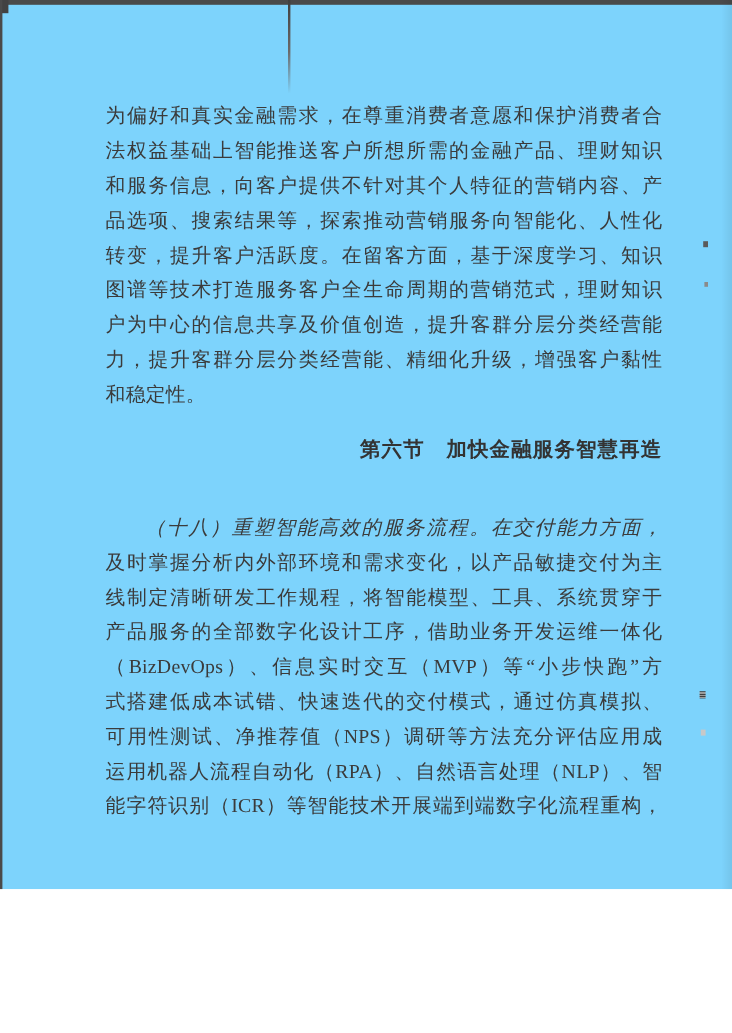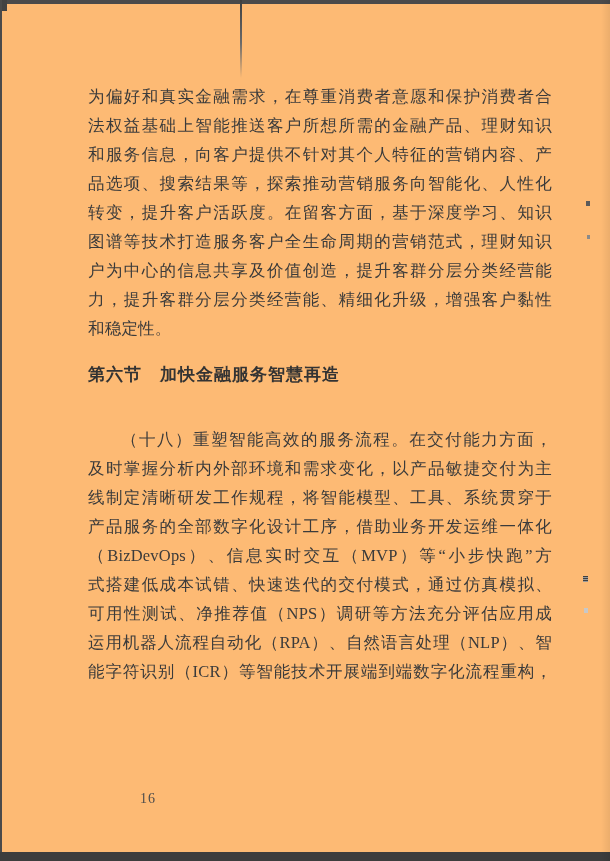--- a/index.html
+++ b/index.html
@@ -3,22 +3,22 @@
 <meta charset="utf-8">
 <style>
   html, body {
     margin: 0;
     padding: 0;
     background: #ffffff;
   }
   .page {
     position: relative;
     width: 610px;
-    height: 861px;
-    background: #fdba74;
+    height: 741px;
+    background: #7dd3fc;
     overflow: hidden;
     font-family: "Liberation Serif", "DejaVu Serif", serif;
     color: #3b3b3b;
   }
   
   .edge-top {
     position: absolute; left: 0; top: 0;
     width: 610px; height: 4px;
     background: #4a4a4a;
   }
@@ -69,28 +69,29 @@
     text-align-last: justify;
     overflow: hidden;
     letter-spacing: 0.2px;
   }
   .line.last {
     text-align-last: left;
   }
   .line.indent {
     padding-left: 33px;
     width: 431px;
+    font-style: italic;
   }
   .heading {
     margin: 17px 0 36px 0;
     font-size: 17px;
     font-weight: bold;
     line-height: 29px;
     height: 29px;
-    text-align: left;
+    text-align: right;
     color: #333333;
     letter-spacing: 1px;
   }
   .page-number {
     position: absolute;
     left: 96px;
     top: 791px;
     font-size: 14px;
     color: #4c4c4c;
     letter-spacing: 1px;

